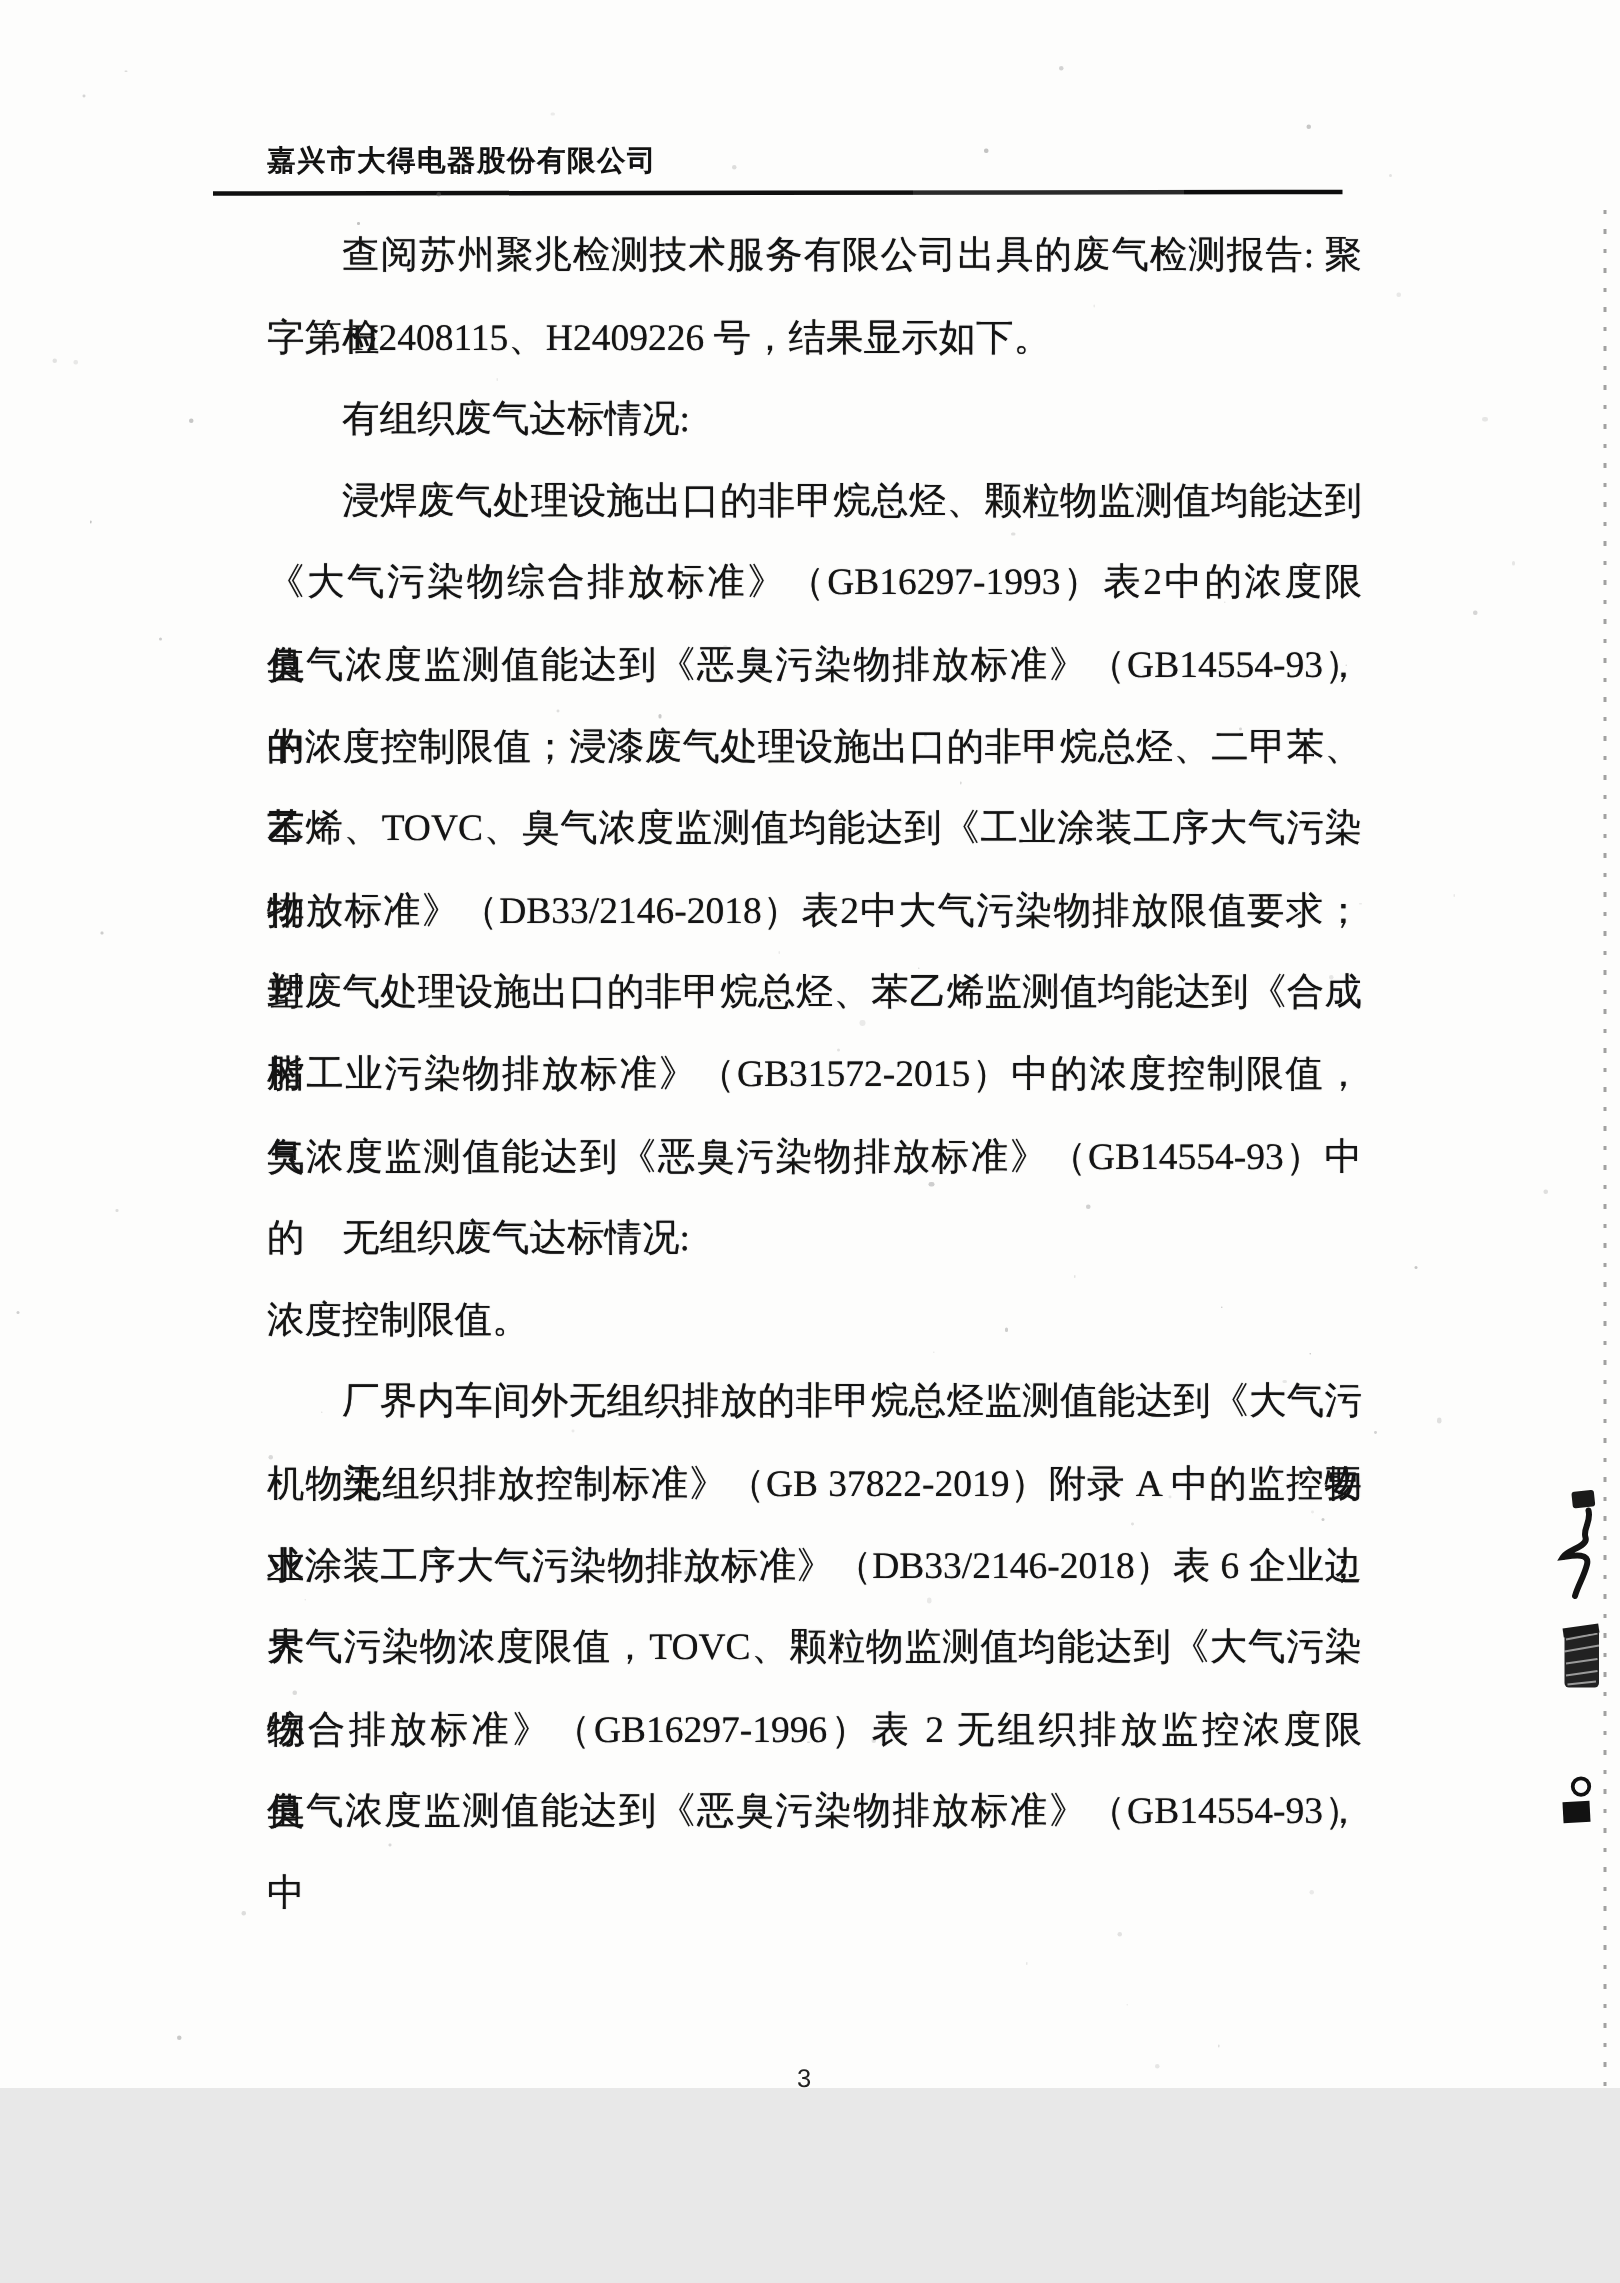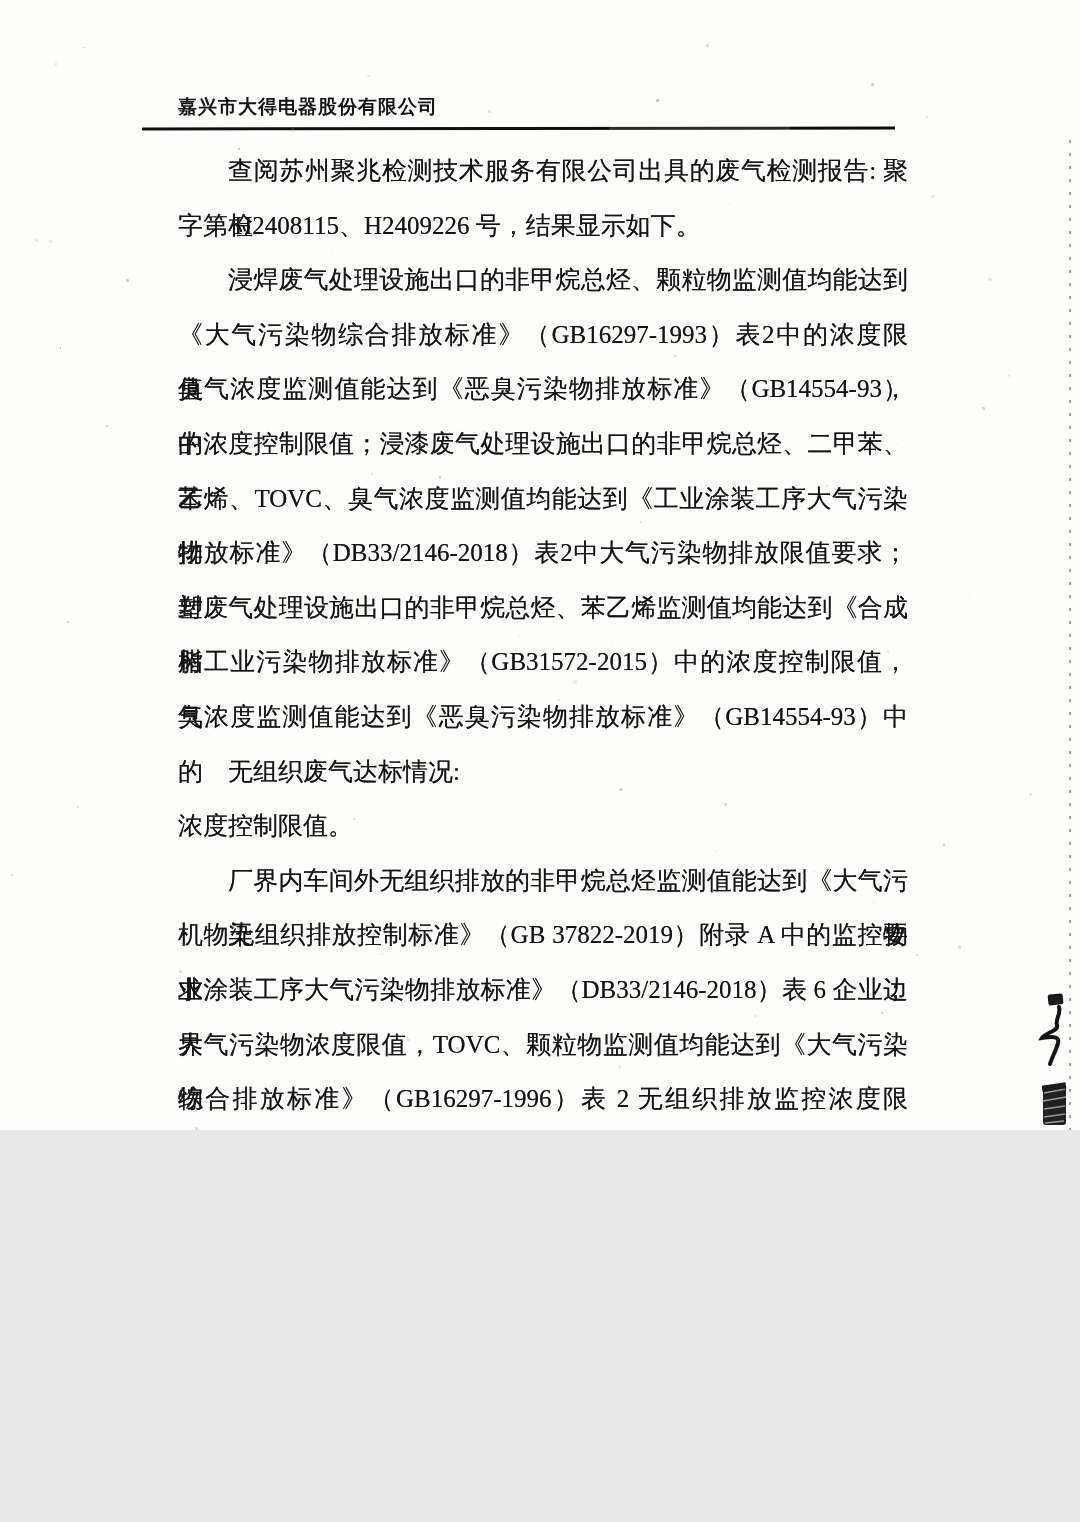--- a/index.html
+++ b/index.html
@@ -1,19 +1,19 @@
 <!DOCTYPE html>
 <html><head>
 <meta charset="utf-8">
 <style>
   * { margin:0; padding:0; box-sizing:border-box; }
   html,body { background:#e8e8e8; }
   .page {
     position:relative;
-    width:1080px; height:1130px;
+    width:1080px; height:1392px;
     background:#fdfdfc;
     overflow:hidden;
     font-family:"Liberation Serif","DejaVu Serif",serif;
     color:#161616;
   }
   
   .company {
     position:absolute; left:178px; top:94px;
     font-size:19px; font-weight:bold; letter-spacing:1px;
     color:#131313;
@@ -65,20 +65,21 @@
 
 <div class="page">
 
   <div class="company">嘉兴市大得电器股份有限公司</div>
 
   <div class="header-rule"></div>
 
   <div class="body-text">
       <div class="line indent fill">查阅苏州聚兆检测技术服务有限公司出具的废气检测报告: 聚检</div>
       <div class="line">字第 H2408115、H2409226 号，结果显示如下。</div>
+      <div class="line indent">有组织废气达标情况:</div>
       <div class="line indent fill">浸焊废气处理设施出口的非甲烷总烃、颗粒物监测值均能达到</div>
       <div class="line fill">《大气污染物综合排放标准》（GB16297-1993）表2中的浓度限值，</div>
       <div class="line fill">臭气浓度监测值能达到《恶臭污染物排放标准》（GB14554-93）中</div>
       <div class="line fill">的浓度控制限值；浸漆废气处理设施出口的非甲烷总烃、二甲苯、苯</div>
       <div class="line fill">乙烯、TOVC、臭气浓度监测值均能达到《工业涂装工序大气污染物</div>
       <div class="line fill">排放标准》（DB33/2146-2018）表2中大气污染物排放限值要求；塑</div>
       <div class="line fill">封废气处理设施出口的非甲烷总烃、苯乙烯监测值均能达到《合成树</div>
       <div class="line fill">脂工业污染物排放标准》（GB31572-2015）中的浓度控制限值，臭</div>
       <div class="line fill">气浓度监测值能达到《恶臭污染物排放标准》（GB14554-93）中的</div>
       <div class="line indent">无组织废气达标情况:</div>

